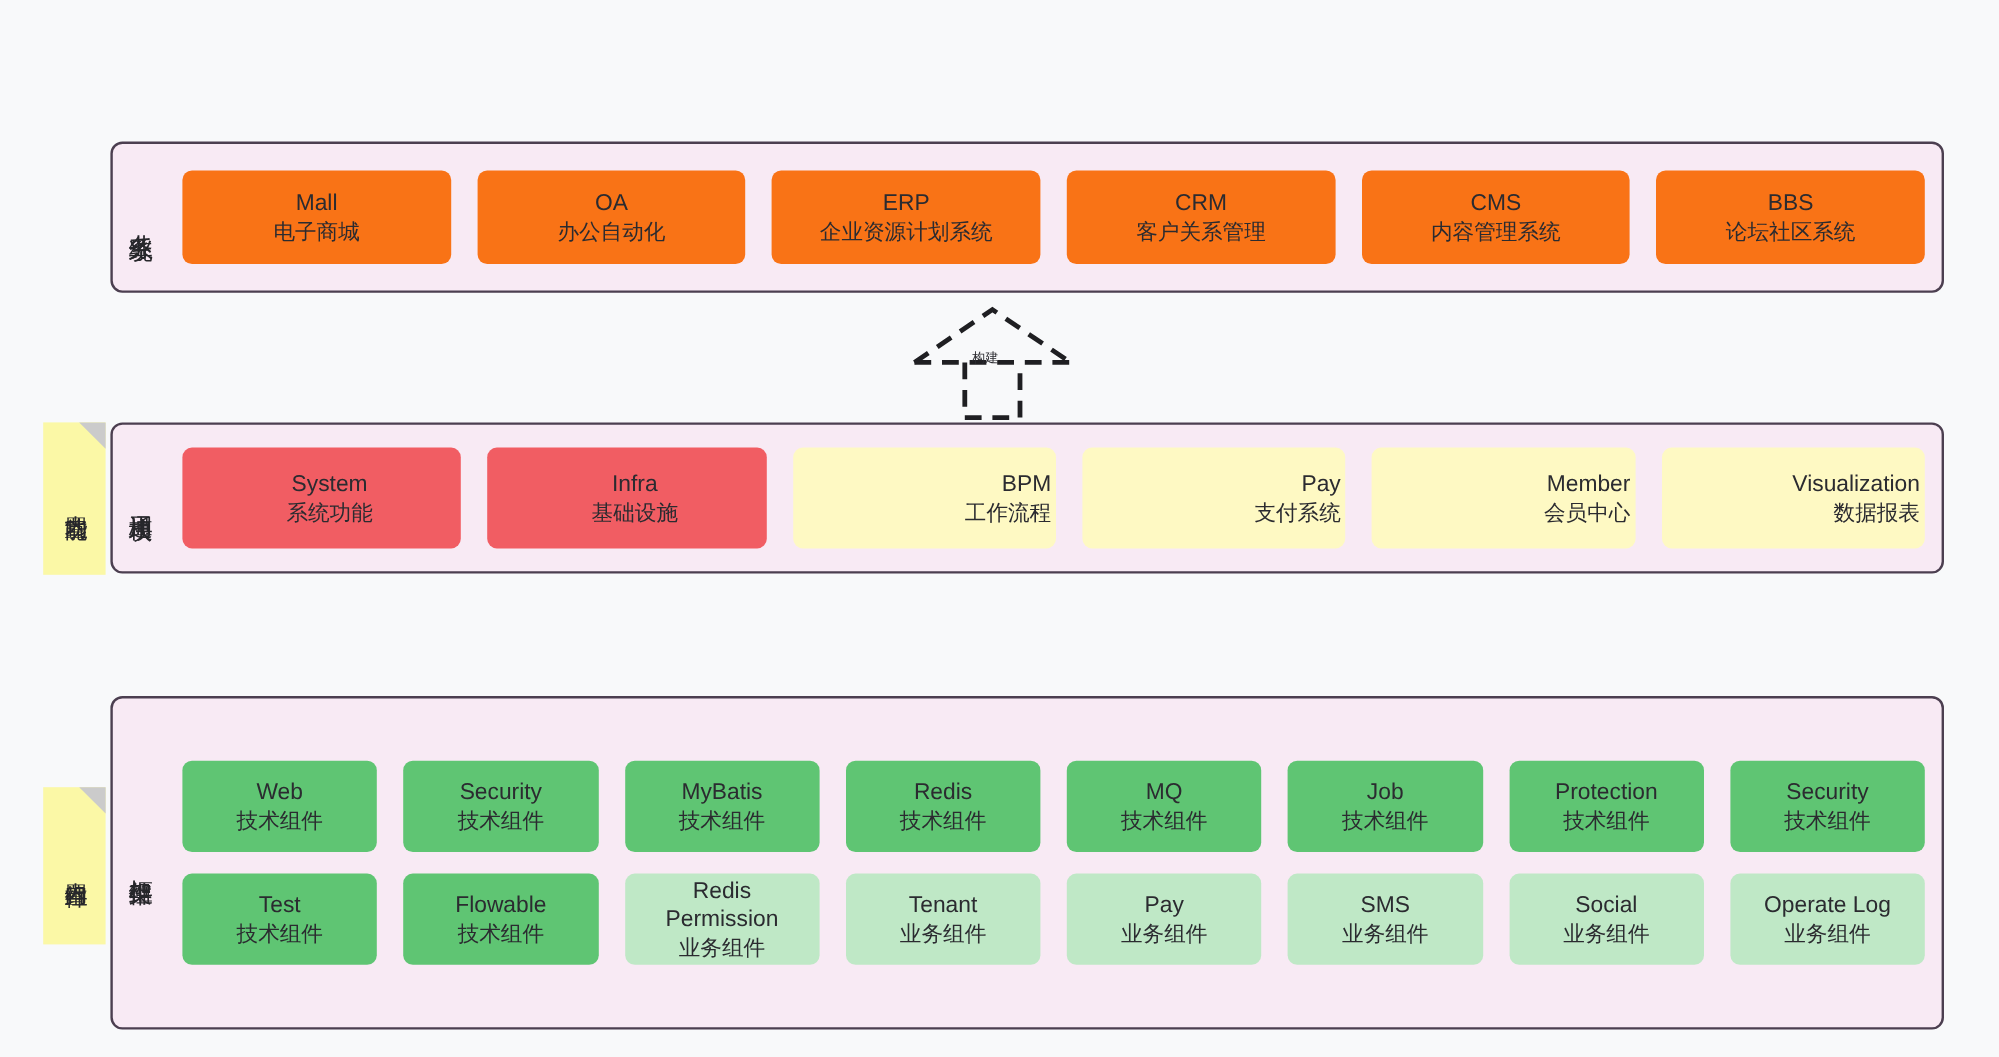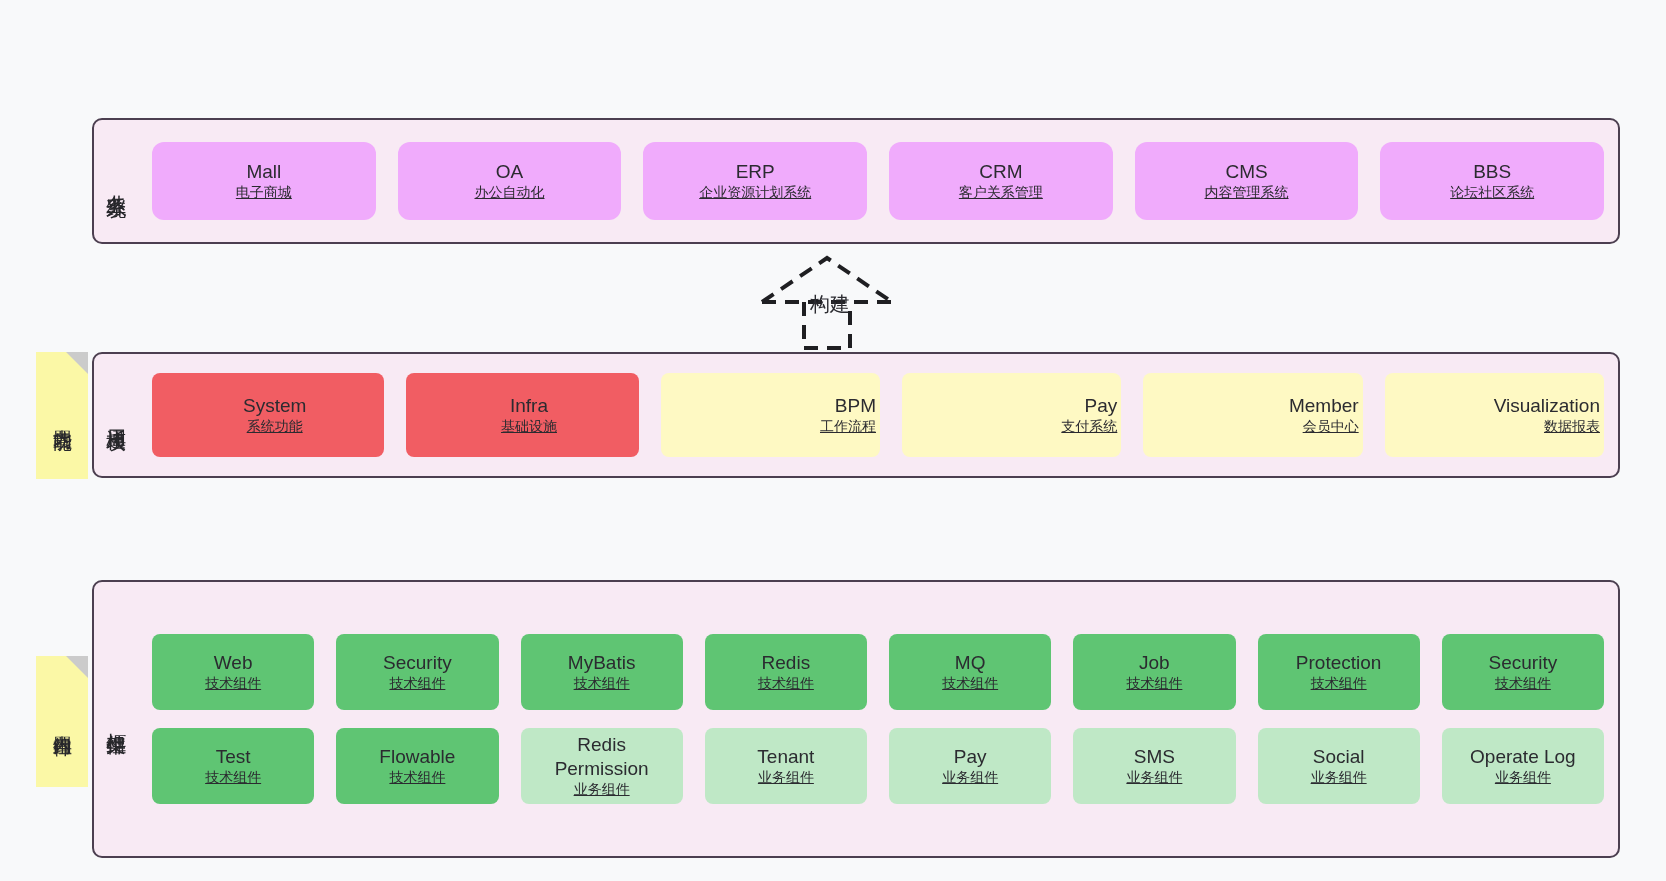--- a/index.html
+++ b/index.html
@@ -65,27 +65,27 @@
     display: flex;
     flex-direction: column;
     align-items: center;
     justify-content: center;
     text-align: center;
     color: #2B2B30;
     line-height: 1.26;
     padding: 6px 4px;
   }
   .box .t1 { font-size: 19px; }
-  .box .t2 { font-size: 14px; text-decoration: underline; }
+  .box .t2 { font-size: 18px; }
 
   .h-biz   { height: 78px; }
   .h-mod   { height: 84px; }
   .h-comp  { height: 76px; }
 
-  .c-blue      { background: #f0abfc; border-radius: 12px; }
+  .c-blue      { background: #f97316; }
   .c-red       { background: #F15D63; padding-left: 17px; }
   .c-pink      { background: #fef9c3; align-items: flex-end; }
   .c-green     { background: #5FC573; }
   .c-lightgreen{ background: #BFE8C6; }
 
   
   .note {
     position: absolute;
     box-sizing: border-box;
     background: #FBF8A6;
@@ -111,21 +111,21 @@
     border-top: 22px solid #CBCBCB;
   }
 
   
   .arrow {
     position: absolute;
     pointer-events: none;
   }
   .arrow-label {
     position: absolute;
-    font-size: 20px;
+    font-size: 11px;
     color: #2B2B30;
     background: transparent;
     white-space: nowrap;
     user-select: none;
   }
 </style>
 </head>
 <body>
 
 <div class="canvas">

